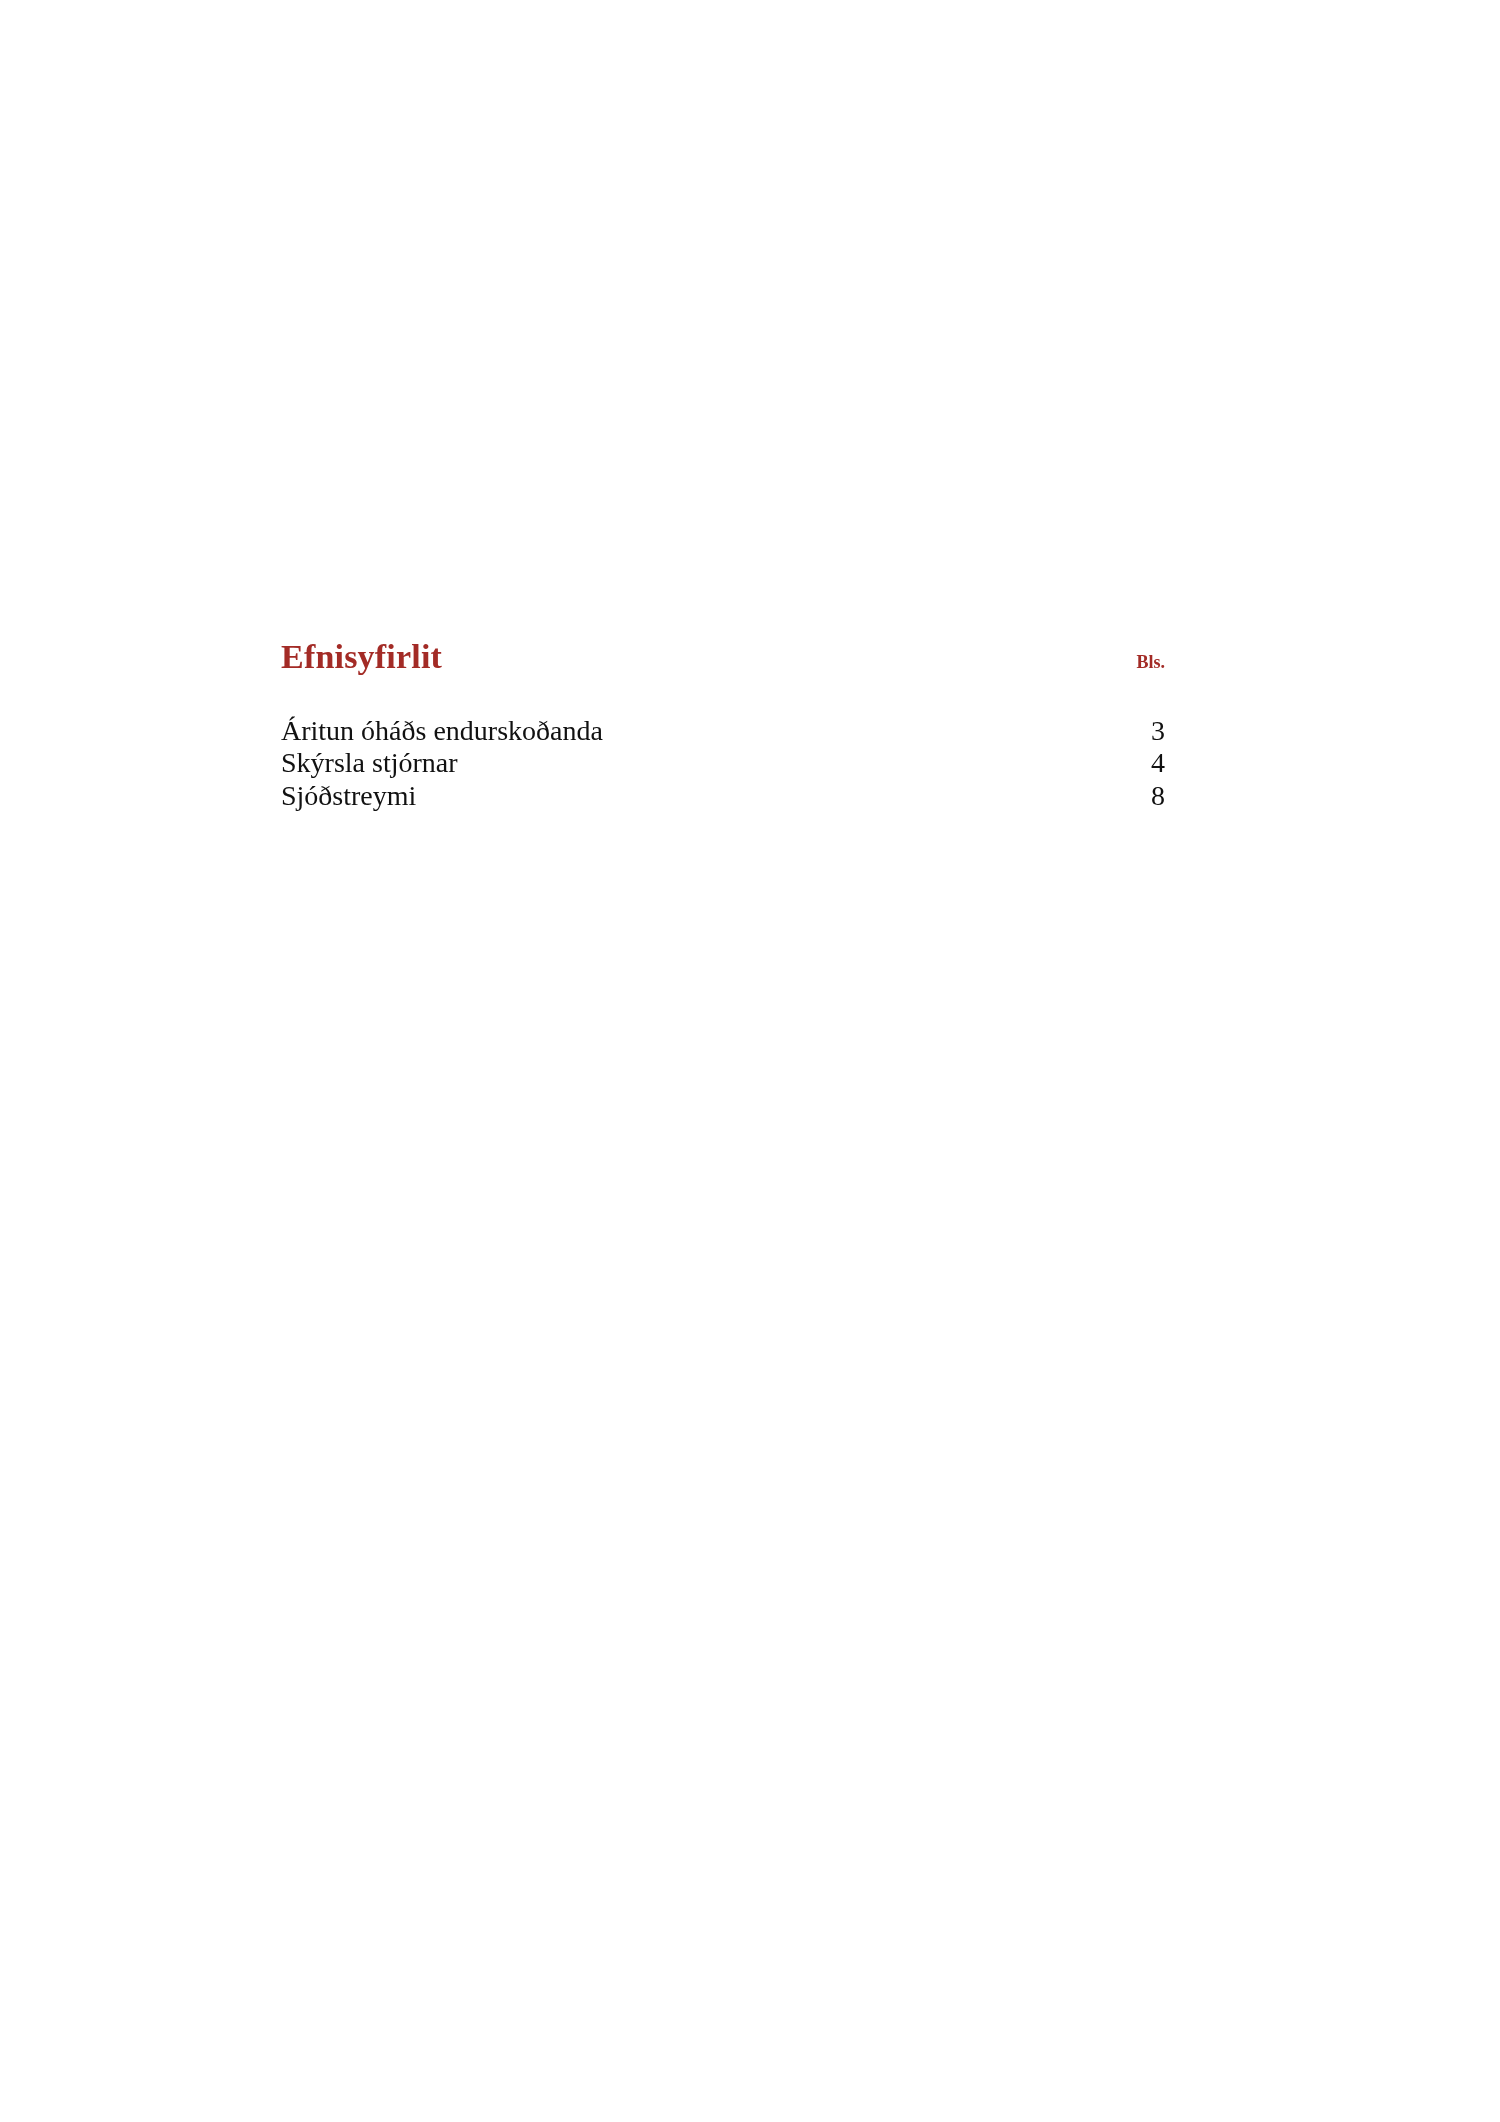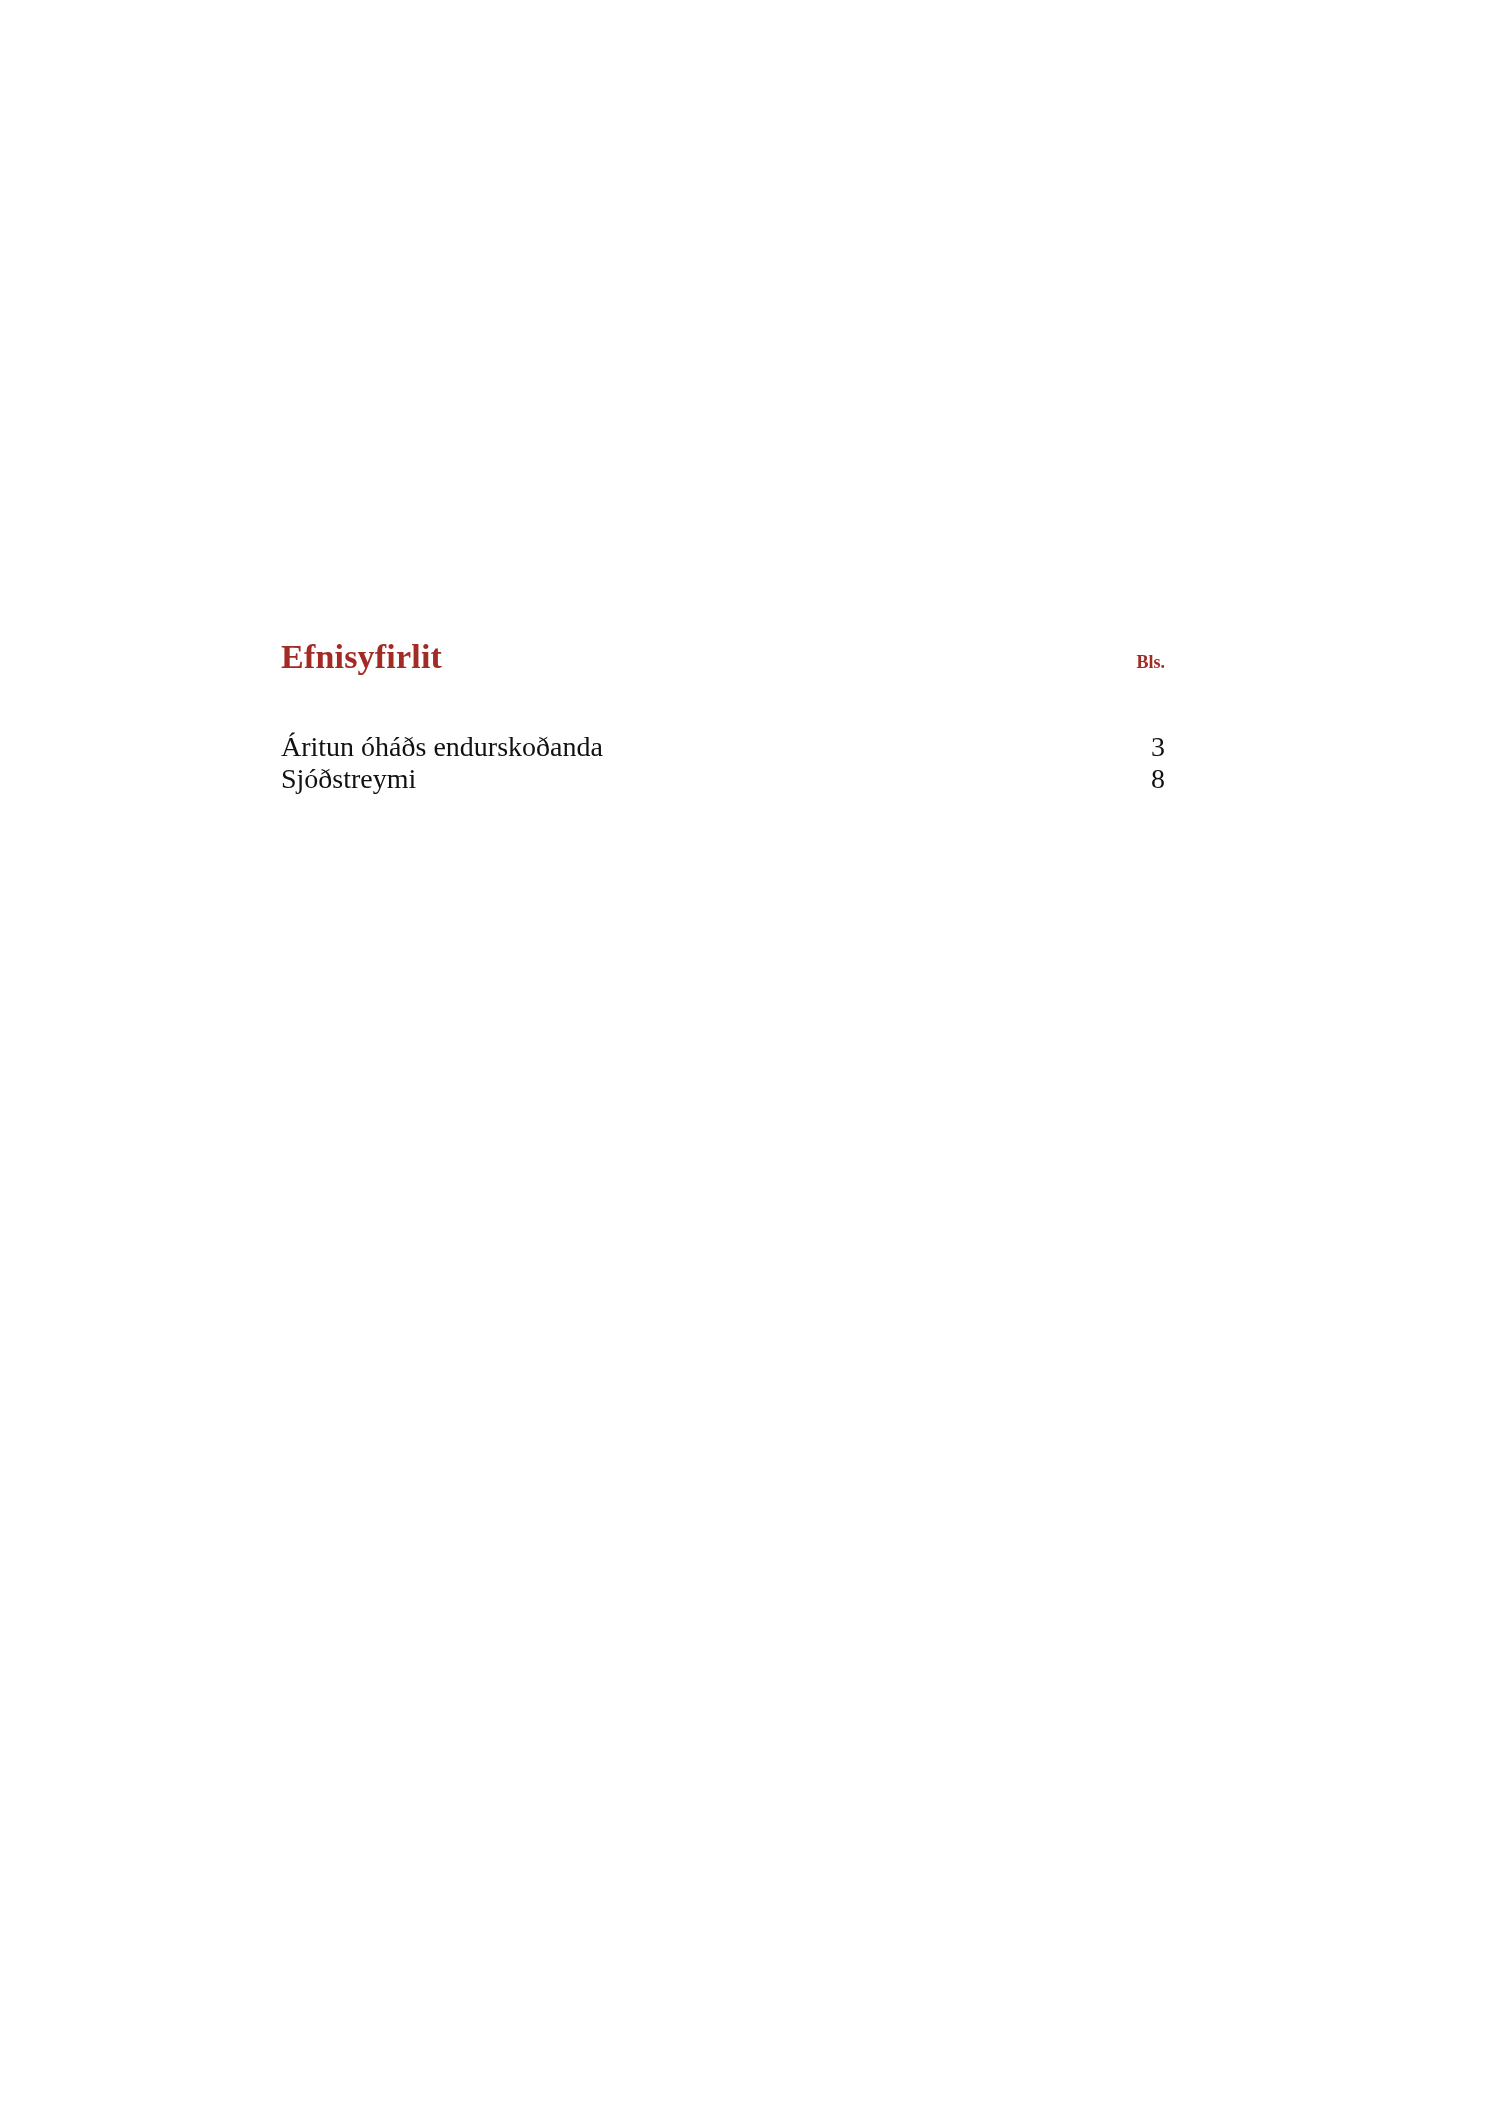--- a/index.html
+++ b/index.html
@@ -38,21 +38,21 @@
     color: var(--accent, #a32b26);
     letter-spacing: 0.2px;
   }
   .toc-page-col-header {
     font-size: 18px;
     font-weight: bold;
     line-height: 1;
     color: var(--accent, #a32b26);
   }
   .toc-list {
-    margin-top: 57px;
+    margin-top: 41px;
   }
   .toc-row {
     display: flex;
     justify-content: space-between;
     align-items: baseline;
     height: 32.4px;
     line-height: 32.4px;
     font-size: 28px;
     color: var(--text, #111111);
   }
@@ -75,20 +75,24 @@
       <span class="toc-page-col-header">Bls.</span>
     </div>
 
     <div class="toc-list">
 
       <div class="toc-row">
         <span class="toc-entry-label">Áritun óháðs endurskoðanda</span>
         <span class="toc-entry-page">3</span>
       </div>
 
+      <div class="toc-row">
+        <span class="toc-entry-label">Skýrsla stjórnar</span>
+        <span class="toc-entry-page">4</span>
+      </div>
 
 
 
       <div class="toc-row">
         <span class="toc-entry-label">Sjóðstreymi</span>
         <span class="toc-entry-page">8</span>
       </div>
 
 
     </div>

